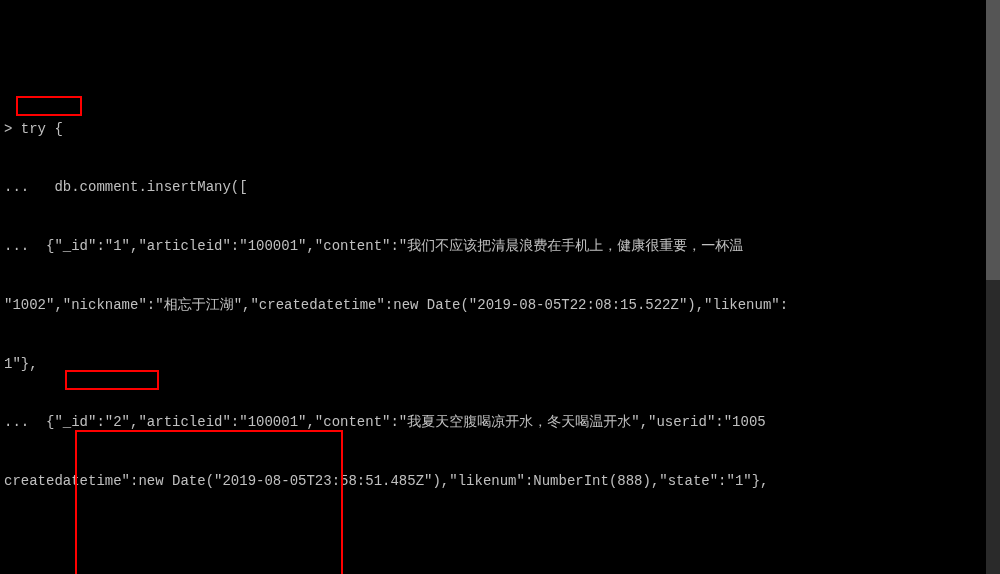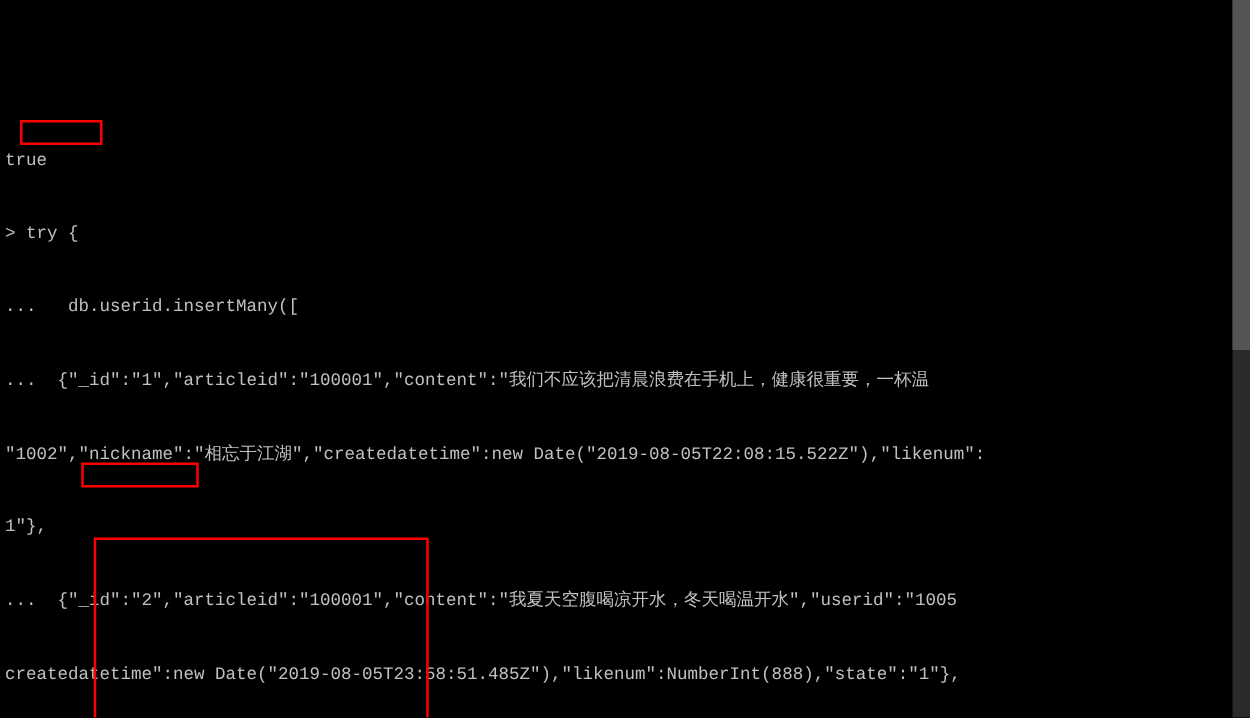--- a/index.html
+++ b/index.html
@@ -47,23 +47,22 @@
       position: absolute;
       top: 0;
     }
   </style>
 </head>
 <body>
 
 
 
 <div class="terminal">
-  <div class="line">true</div>
   <div class="line">&gt; try {</div>
-  <div class="line">...   db.userid.insertMany([</div>
+  <div class="line">...   db.comment.insertMany([</div>
   <div class="line">...  {"_id":"1","articleid":"100001","content":"我们不应该把清晨浪费在手机上，健康很重要，一杯温</div>
   <div class="line">"1002","nickname":"相忘于江湖","createdatetime":new Date("2019-08-05T22:08:15.522Z"),"likenum":</div>
   <div class="line">1"},</div>
   <div class="line">...  {"_id":"2","articleid":"100001","content":"我夏天空腹喝凉开水，冬天喝温开水","userid":"1005</div>
   <div class="line">createdatetime":new Date("2019-08-05T23:58:51.485Z"),"likenum":NumberInt(888),"state":"1"},</div>
   
   
   
   
   

